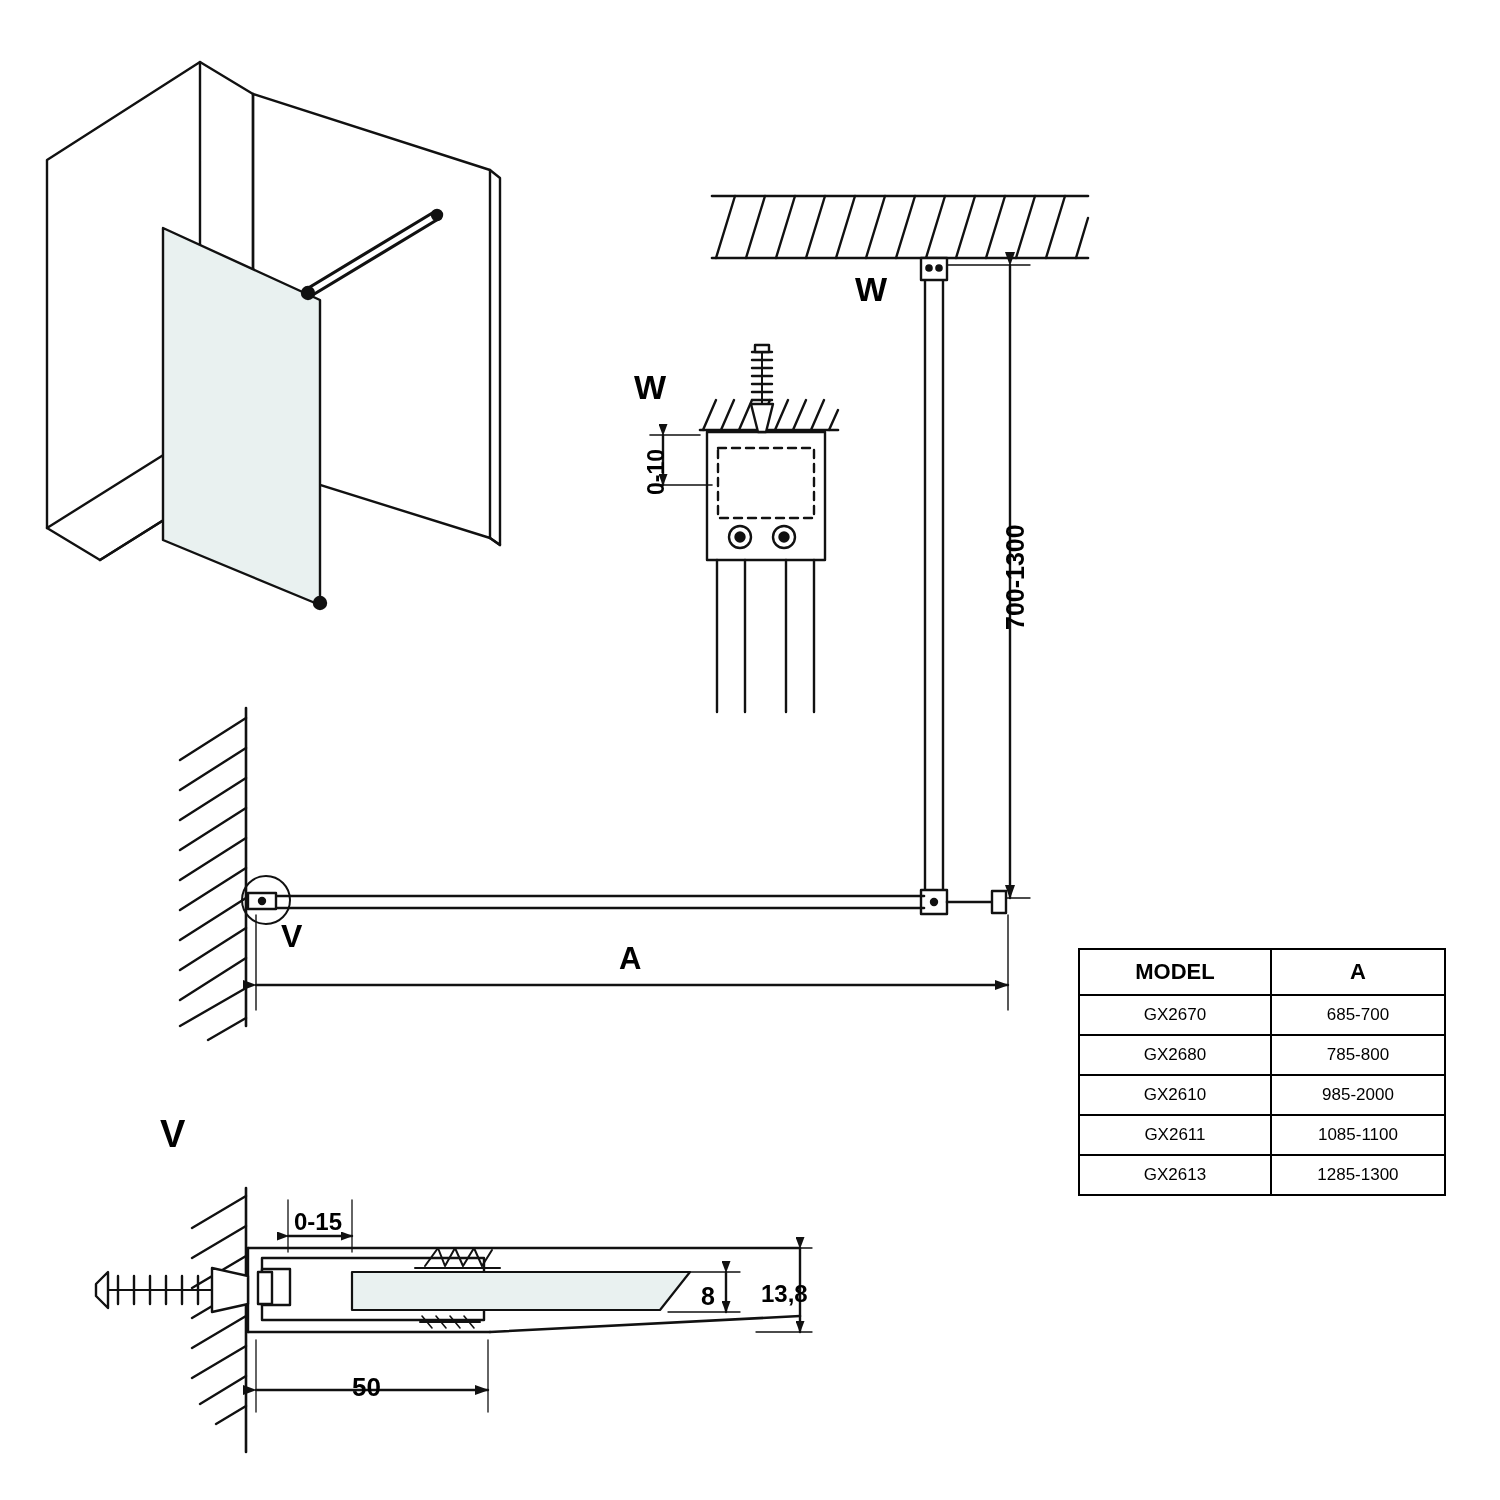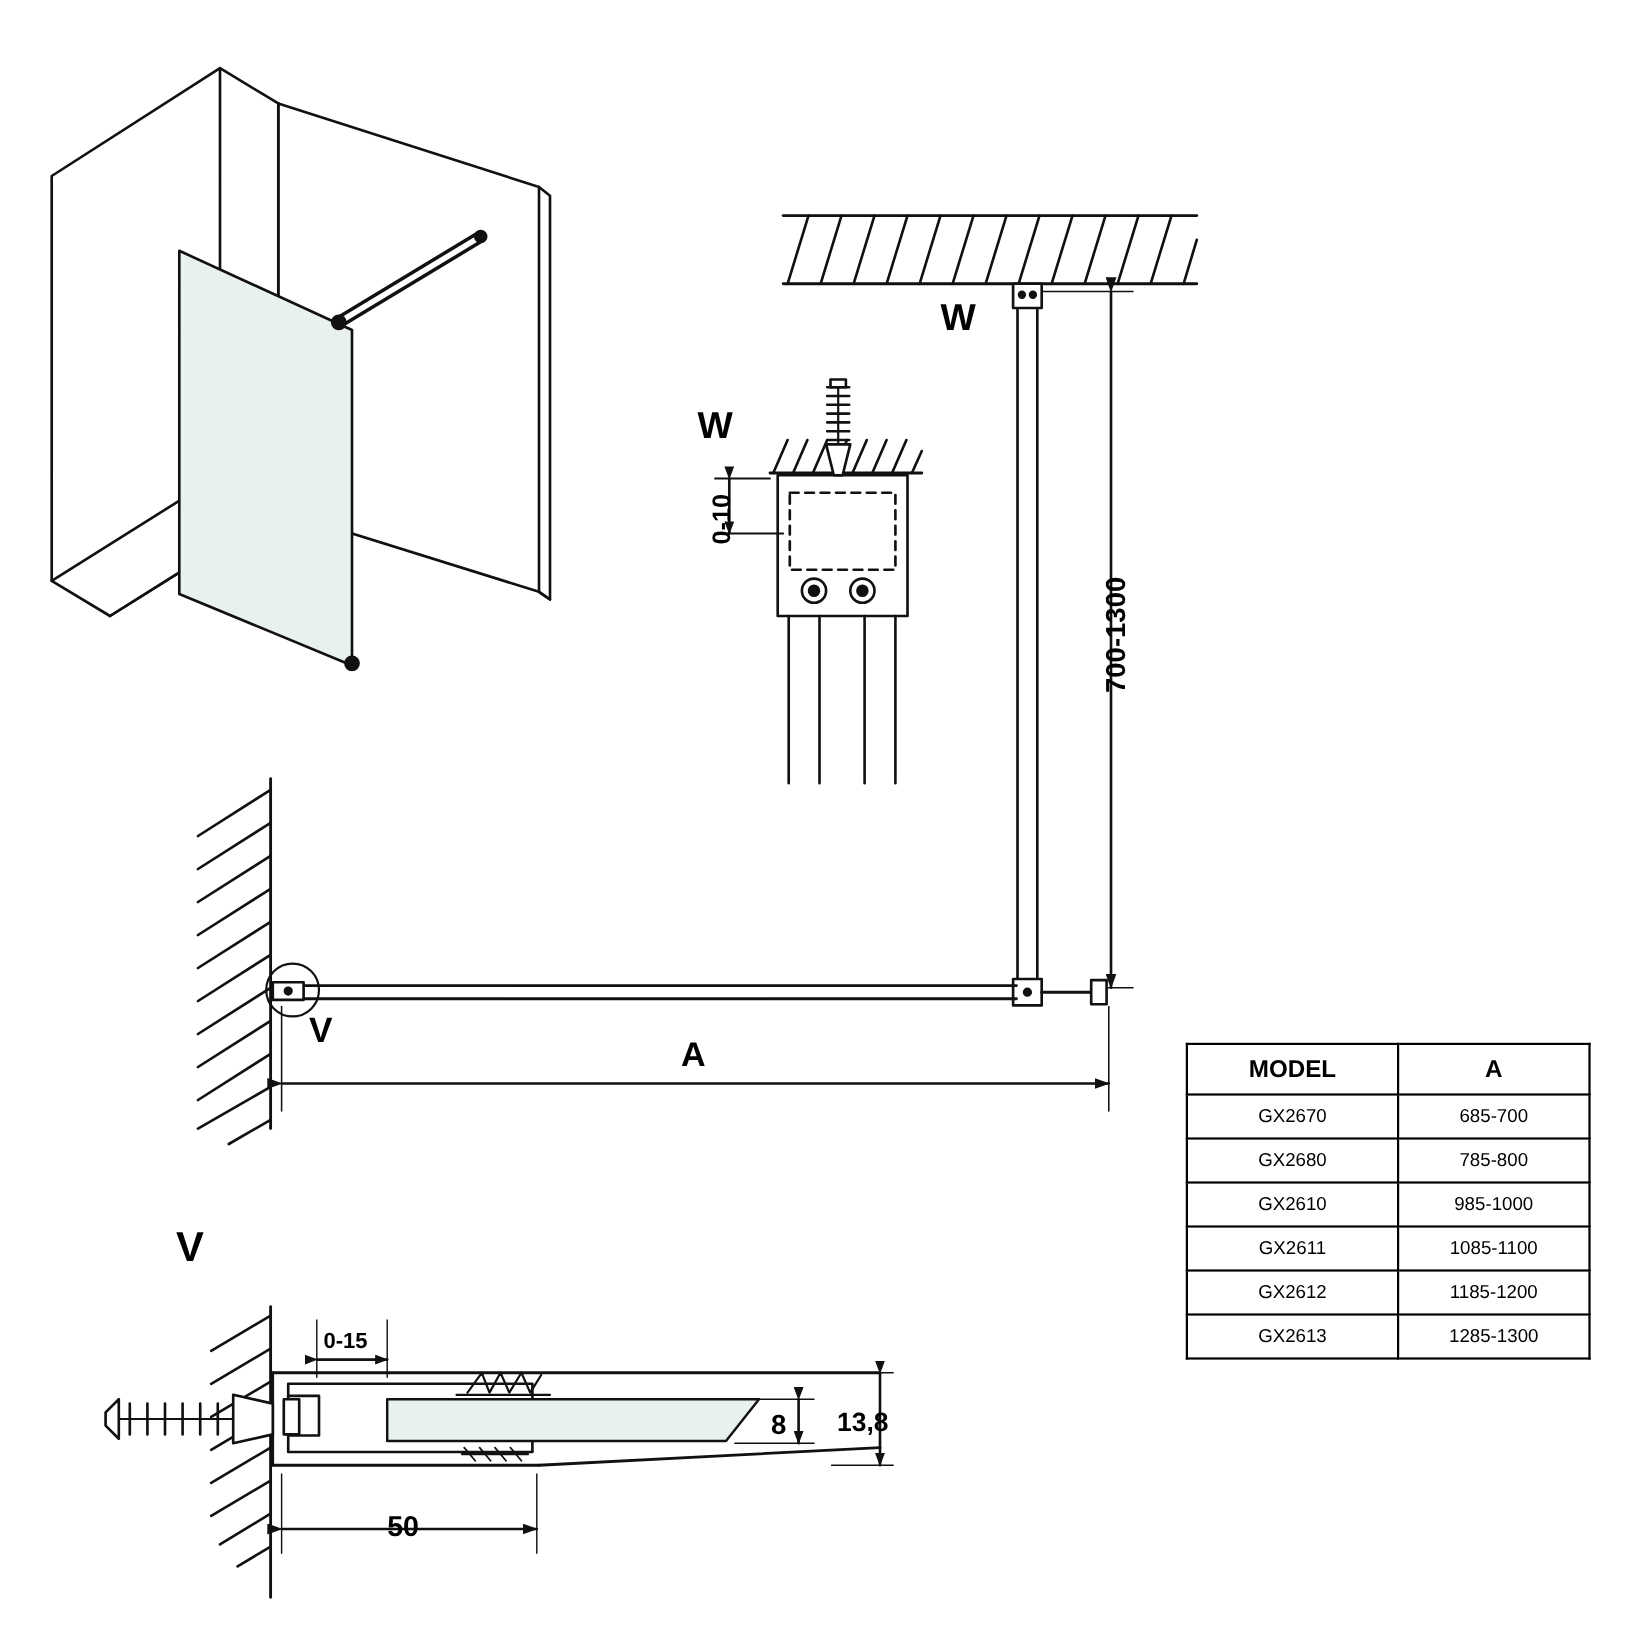--- a/index.html
+++ b/index.html
@@ -47,21 +47,21 @@
   .lbl-V2{left:160px;top:1113px;font-size:38px;}
   .lbl-A{left:619px;top:941px;font-size:31px;}
   .lbl-0-10{
     left:643px;top:495px;font-size:23px;
     transform:rotate(-90deg);transform-origin:left top;
   }
   .lbl-700{
     left:1001px;top:630px;font-size:25px;
     transform:rotate(-90deg);transform-origin:left top;
   }
-  .lbl-0-15{left:294px;top:1208px;font-size:20px;}
+  .lbl-0-15{left:294px;top:1208px;font-size:24px;}
   .lbl-35{left:352px;top:1372px;font-size:26px;}
   .lbl-8{left:701px;top:1282px;font-size:25px;}
   .lbl-138{left:761px;top:1280px;font-size:24px;}
 </style>
 </head>
 <body>
 
 <div class="stage">
 
   <svg viewBox="0 0 1500 1500">
@@ -237,30 +237,26 @@
       <tr>
         <td>GX2670</td>
         <td>685-700</td>
       </tr>
       <tr>
         <td>GX2680</td>
         <td>785-800</td>
       </tr>
       <tr>
         <td>GX2610</td>
-        <td>985-1000</td>
+        <td>985-2000</td>
       </tr>
       <tr>
         <td>GX2611</td>
         <td>1085-1100</td>
       </tr>
       <tr>
-        <td>GX2612</td>
-        <td>1185-1200</td>
-      </tr>
-      <tr>
         <td>GX2613</td>
         <td>1285-1300</td>
       </tr>
     </tbody>
   </table>
 
 </div>
 
 </body></html>

